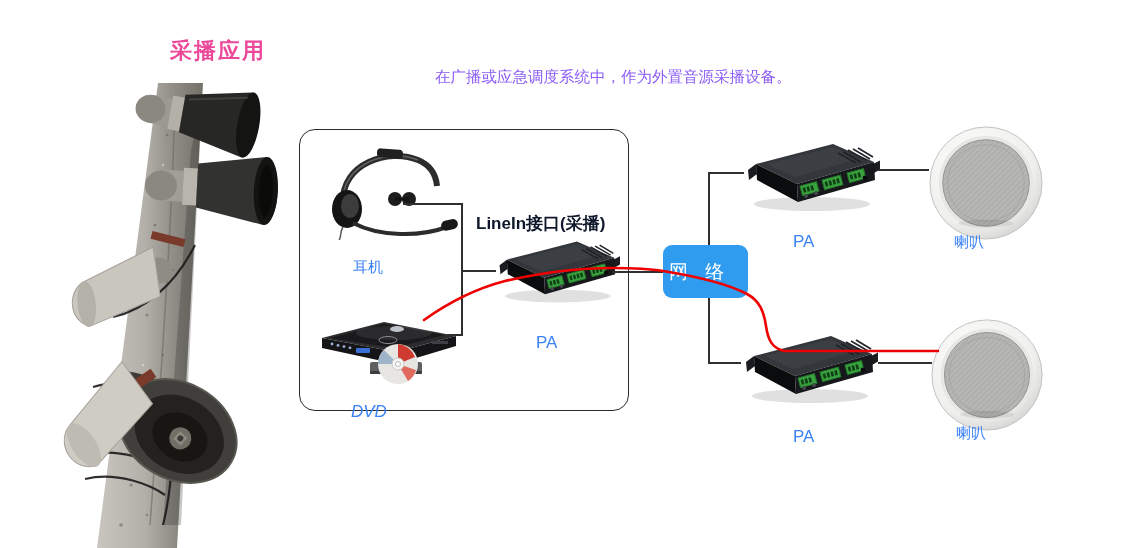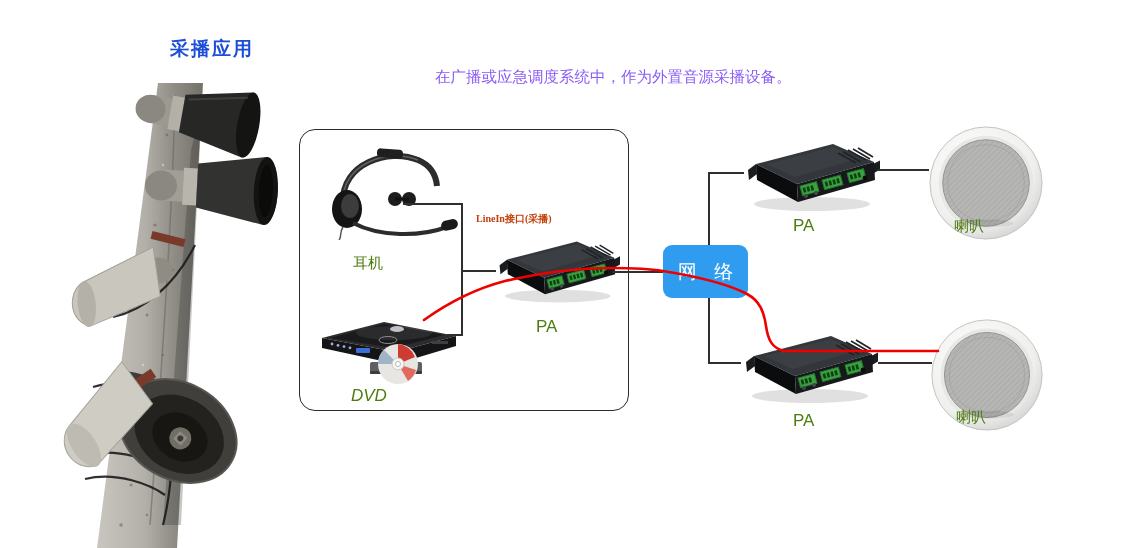--- a/index.html
+++ b/index.html
@@ -4,44 +4,44 @@
 <style>
   html,body{margin:0;padding:0;}
   body{
     width:1126px;height:548px;position:relative;overflow:hidden;
     background:#ffffff;
     font-family:"Liberation Sans","DejaVu Sans",sans-serif;
   }
   .abs{position:absolute;}
   
   .page-title{
-    left:170px;top:36px;font-size:19px;font-weight:600;color:#1d4ed8;
+    left:170px;top:36px;font-size:22px;font-weight:600;color:#ec4899;
     letter-spacing:2px;z-index:40;
   }
   .page-desc{
     left:435px;top:67px;font-size:15.5px;color:#8b5cf6;z-index:40;white-space:nowrap;
   }
-  .dev-label{color:#4d7c0f;z-index:40;white-space:nowrap;}
-  .lbl-headset{left:353px;top:254px;font-size:15px;}
+  .dev-label{color:#3b82f6;z-index:40;white-space:nowrap;margin-top:16px;}
+  .lbl-headset{left:353px;top:242px;font-size:15px;}
   .lbl-dvd{left:351px;top:386px;font-size:17px;font-style:italic;}
   .lbl-pa-src{left:536px;top:317px;font-size:17px;}
-  .lbl-linein{left:476px;top:212px;font-size:10px;font-weight:700;color:#c2410c;z-index:40;white-space:nowrap;font-family:Liberation Serif, serif;}
+  .lbl-linein{left:476px;top:212px;font-size:17px;font-weight:700;color:#0f172a;z-index:40;white-space:nowrap;}
   .lbl-pa-top{left:793px;top:216px;font-size:17px;}
   .lbl-spk-top{left:954px;top:217px;font-size:15px;}
   .lbl-pa-bot{left:793px;top:411px;font-size:17px;}
   .lbl-spk-bot{left:956px;top:408px;font-size:15px;}
   
   .source-box{
     left:299px;top:129px;width:328px;height:280px;
     border:1.5px solid #2b2b2b;border-radius:16px;z-index:10;background:transparent;
   }
   
   .network-node{
     left:663px;top:245px;width:85px;height:53px;border-radius:9px;
-    background:#2f9cf0;color:#ffffff;display:flex;align-items:center;justify-content:center;
+    background:#2f9cf0;color:#ffffff;display:flex;align-items:center;
     font-size:19px;letter-spacing:6px;padding-left:6px;box-sizing:border-box;z-index:20;
   }
   .devsvg{z-index:20;}
   .linesvg{left:0;top:0;z-index:30;pointer-events:none;}
   .polesvg{left:55px;top:55px;z-index:5;}
 </style>
 </head>
 <body>
 
 <svg width="0" height="0" style="position:absolute" aria-hidden="true">

